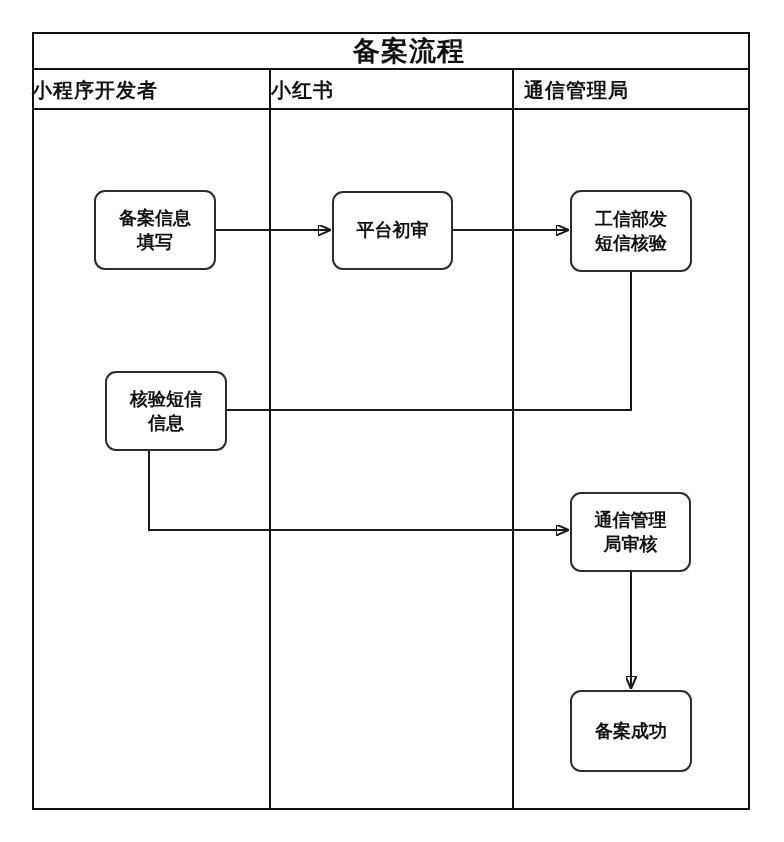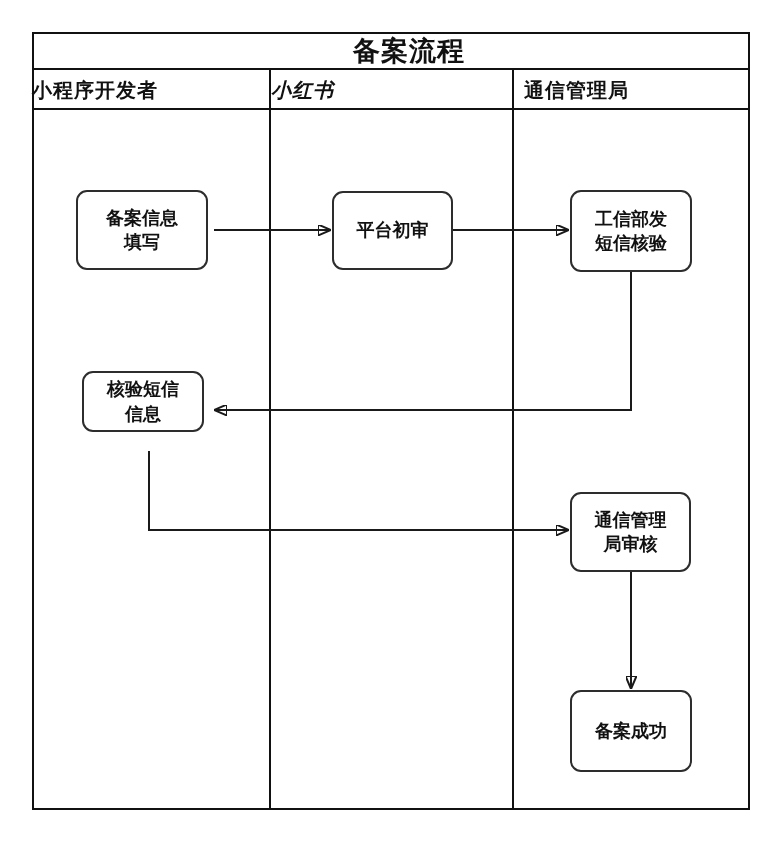--- a/index.html
+++ b/index.html
@@ -45,44 +45,44 @@
   .lane-header {
     position: absolute;
     top: 70px; height: 38px;
     line-height: 40px;
     text-align: left;
     font-size: 20px;
     font-weight: bold;
     letter-spacing: 1px;
   }
   .lane-header-1 { left: 32px;  width: 237px; }
-  .lane-header-2 { left: 271px; width: 241px; font-style: italic; }
+  .lane-header-2 { left: 271px; width: 241px; }
   .lane-header-3 { left: 514px; width: 236px; margin-left: 10px; }
 
   
   .node {
     position: absolute;
     box-sizing: border-box;
     border: 2px solid #2d2d2d;
     border-radius: 11px;
     background: #ffffff;
     display: flex;
     align-items: center;
     justify-content: center;
     text-align: center;
     font-size: 18px;
     font-weight: bold;
     line-height: 1.35;
     white-space: pre-line;
     z-index: 2;
   }
-  .node-1 { left: 76px;  top: 190px; width: 132px; height: 80px; }
+  .node-1 { left: 94px;  top: 190px; width: 122px; height: 80px; }
   .node-2 { left: 332px; top: 191px; width: 121px; height: 79px; }
   .node-3 { left: 570px; top: 190px; width: 122px; height: 82px; }
-  .node-4 { left: 82px;  top: 371px; width: 122px; height: 61px; }
+  .node-4 { left: 105px;  top: 371px; width: 122px; height: 80px; }
   .node-5 { left: 570px; top: 492px; width: 121px; height: 80px; }
   .node-6 { left: 570px; top: 690px; width: 122px; height: 82px; }
 
   .arrow-layer {
     position: absolute;
     left: 0; top: 0;
     width: 784px; height: 842px;
     pointer-events: none;
     z-index: 1;
   }

